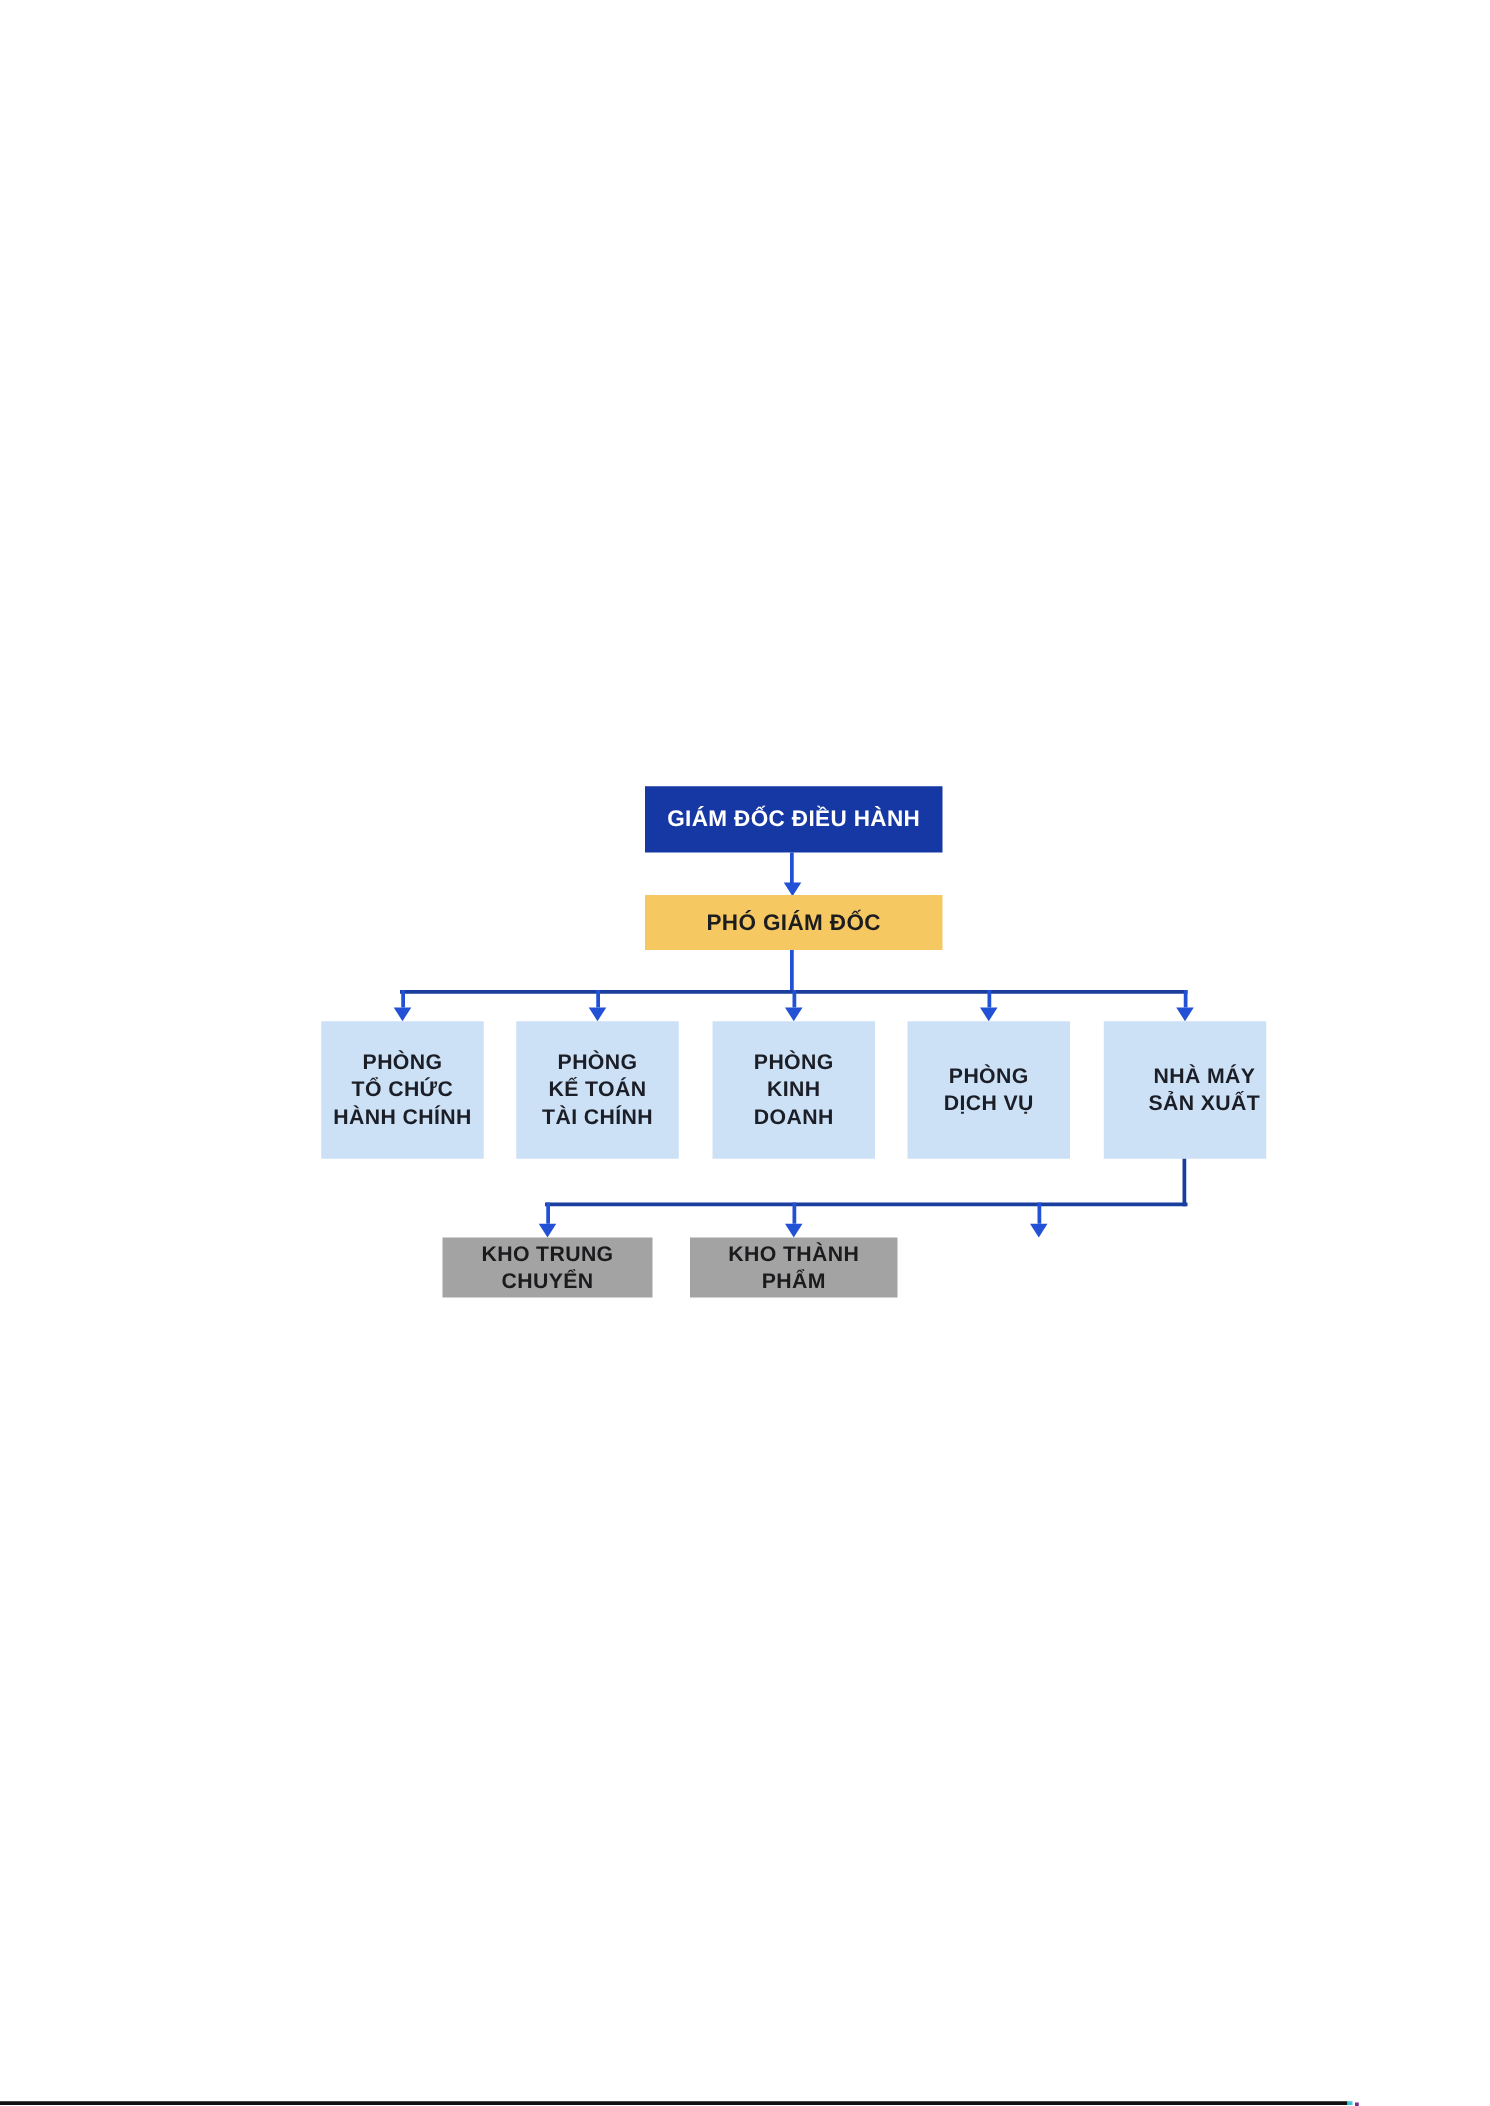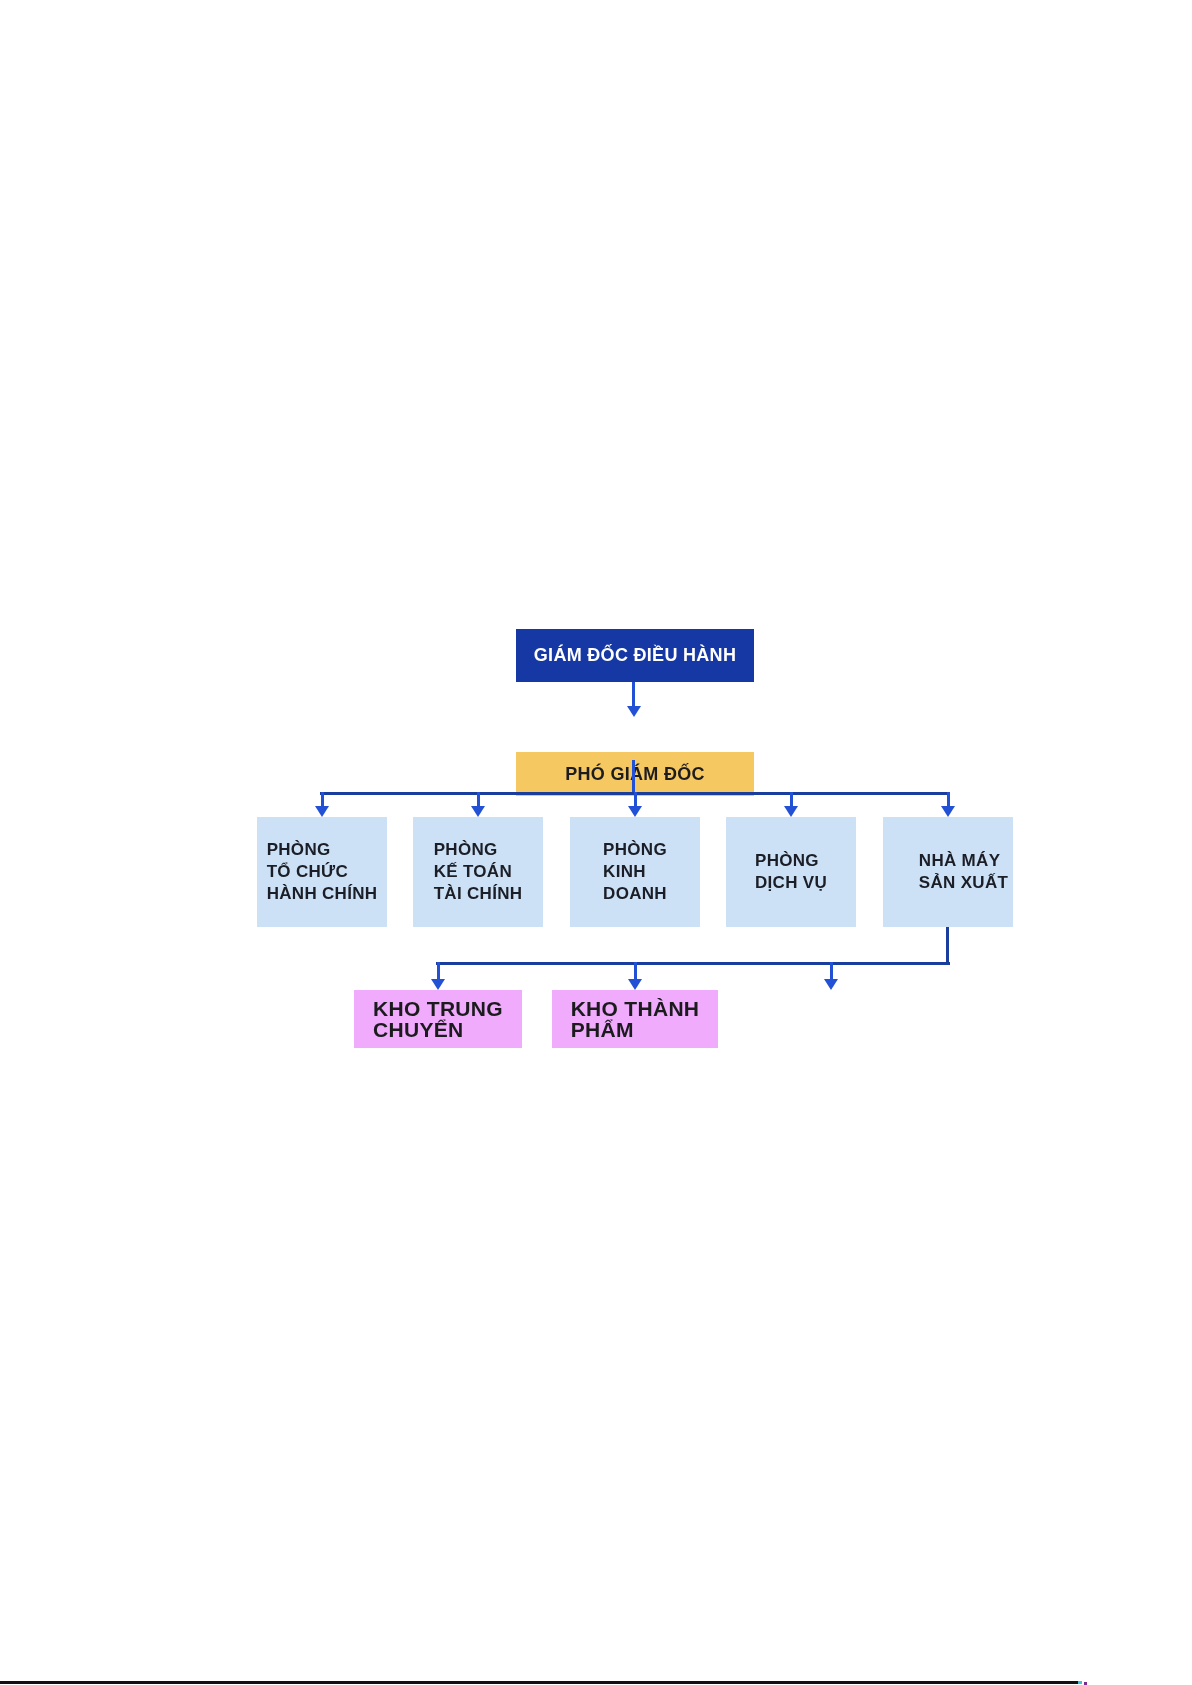--- a/index.html
+++ b/index.html
@@ -8,50 +8,50 @@
     background: #ffffff;
     font-family: "Liberation Sans", "DejaVu Sans", sans-serif;
     position: relative;
     overflow: hidden;
   }
   .canvas { position: absolute; inset: 0; }
 
   .node {
     position: absolute;
     display: flex; align-items: center; justify-content: center;
+    text-align: center;
     white-space: pre-line;
     font-weight: 700;
     letter-spacing: 0.3px;
     box-sizing: border-box;
   }
   .exec {
     left: 516px; top: 629px; width: 238px; height: 53px;
     background: #1638a4; color: #ffffff;
     font-size: 18px;
   }
   .deputy {
     left: 516px; top: 716px; width: 238px; height: 44px;
     background: #f6c862; color: #1d1d20;
     font-size: 18px;
-    margin-top: 36px;
   }
   .dept {
     top: 817px; width: 130px; height: 110px;
     background: #cde1f6; color: #1b1e26;
     font-size: 17px; line-height: 22px;
   }
   .dept-1 { left: 257px; }
   .dept-2 { left: 413px; }
   .dept-3 { left: 570px; }
   .dept-4 { left: 726px; }
   .dept-5 { left: 883px; padding-left: 31px; }
   .wh {
-    top: 990px; height: 58px;
-    background: #f0abfc; color: #1b1b1e;
-    font-size: 21px; line-height: 21px;
+    top: 990px; height: 48px;
+    background: #a3a3a3; color: #1b1b1e;
+    font-size: 17px; line-height: 21px;
   }
   .wh-1 { left: 354px; width: 168px; }
   .wh-2 { left: 552px; width: 166px; }
   .wh-3 { left: 748px; width: 166px; }
 
   .line { position: absolute; background: #1a3e9e; }
   .shaft { position: absolute; background: #2251d5; width: 3px; }
   .head {
     position: absolute; width: 0; height: 0;
     border-left: 7px solid transparent;

